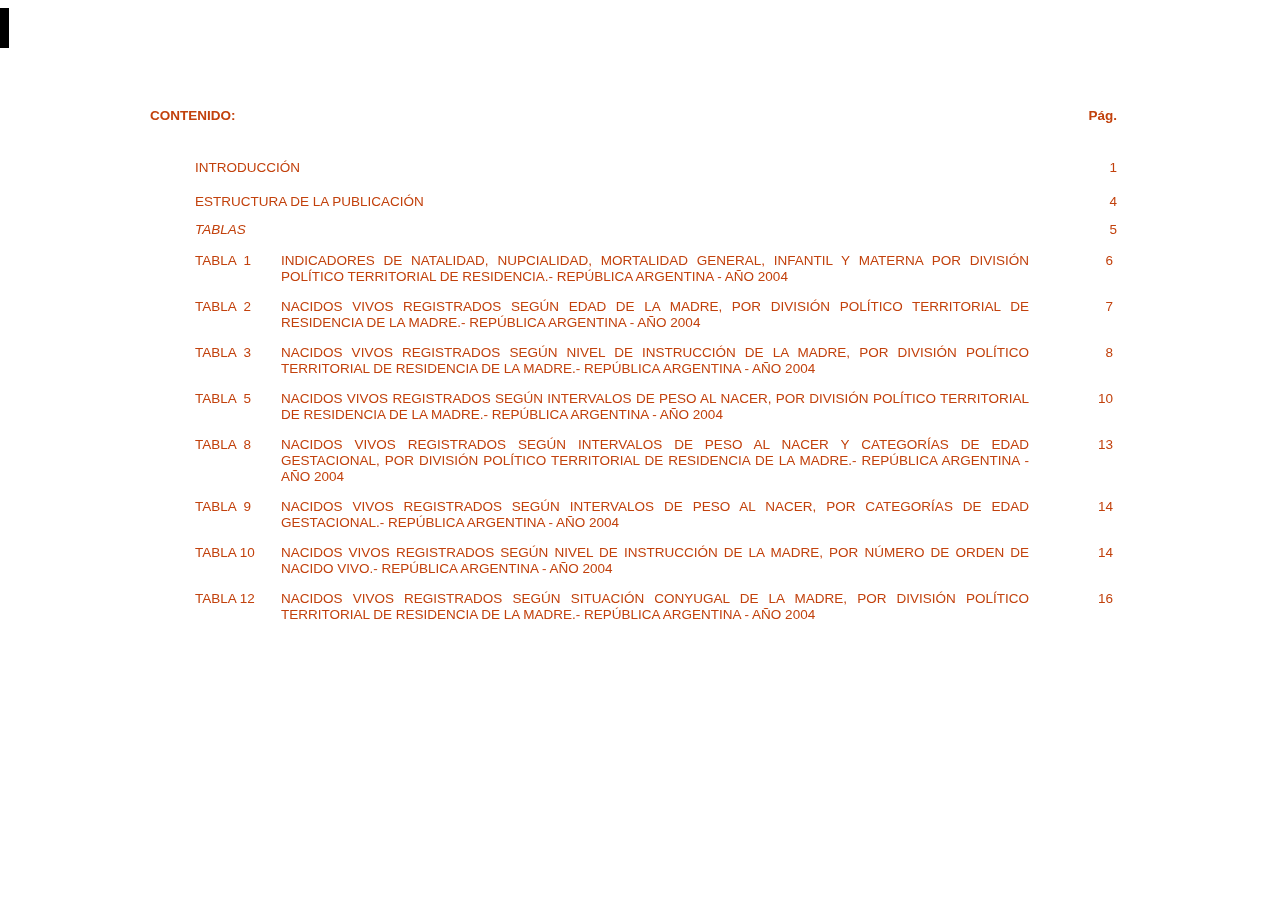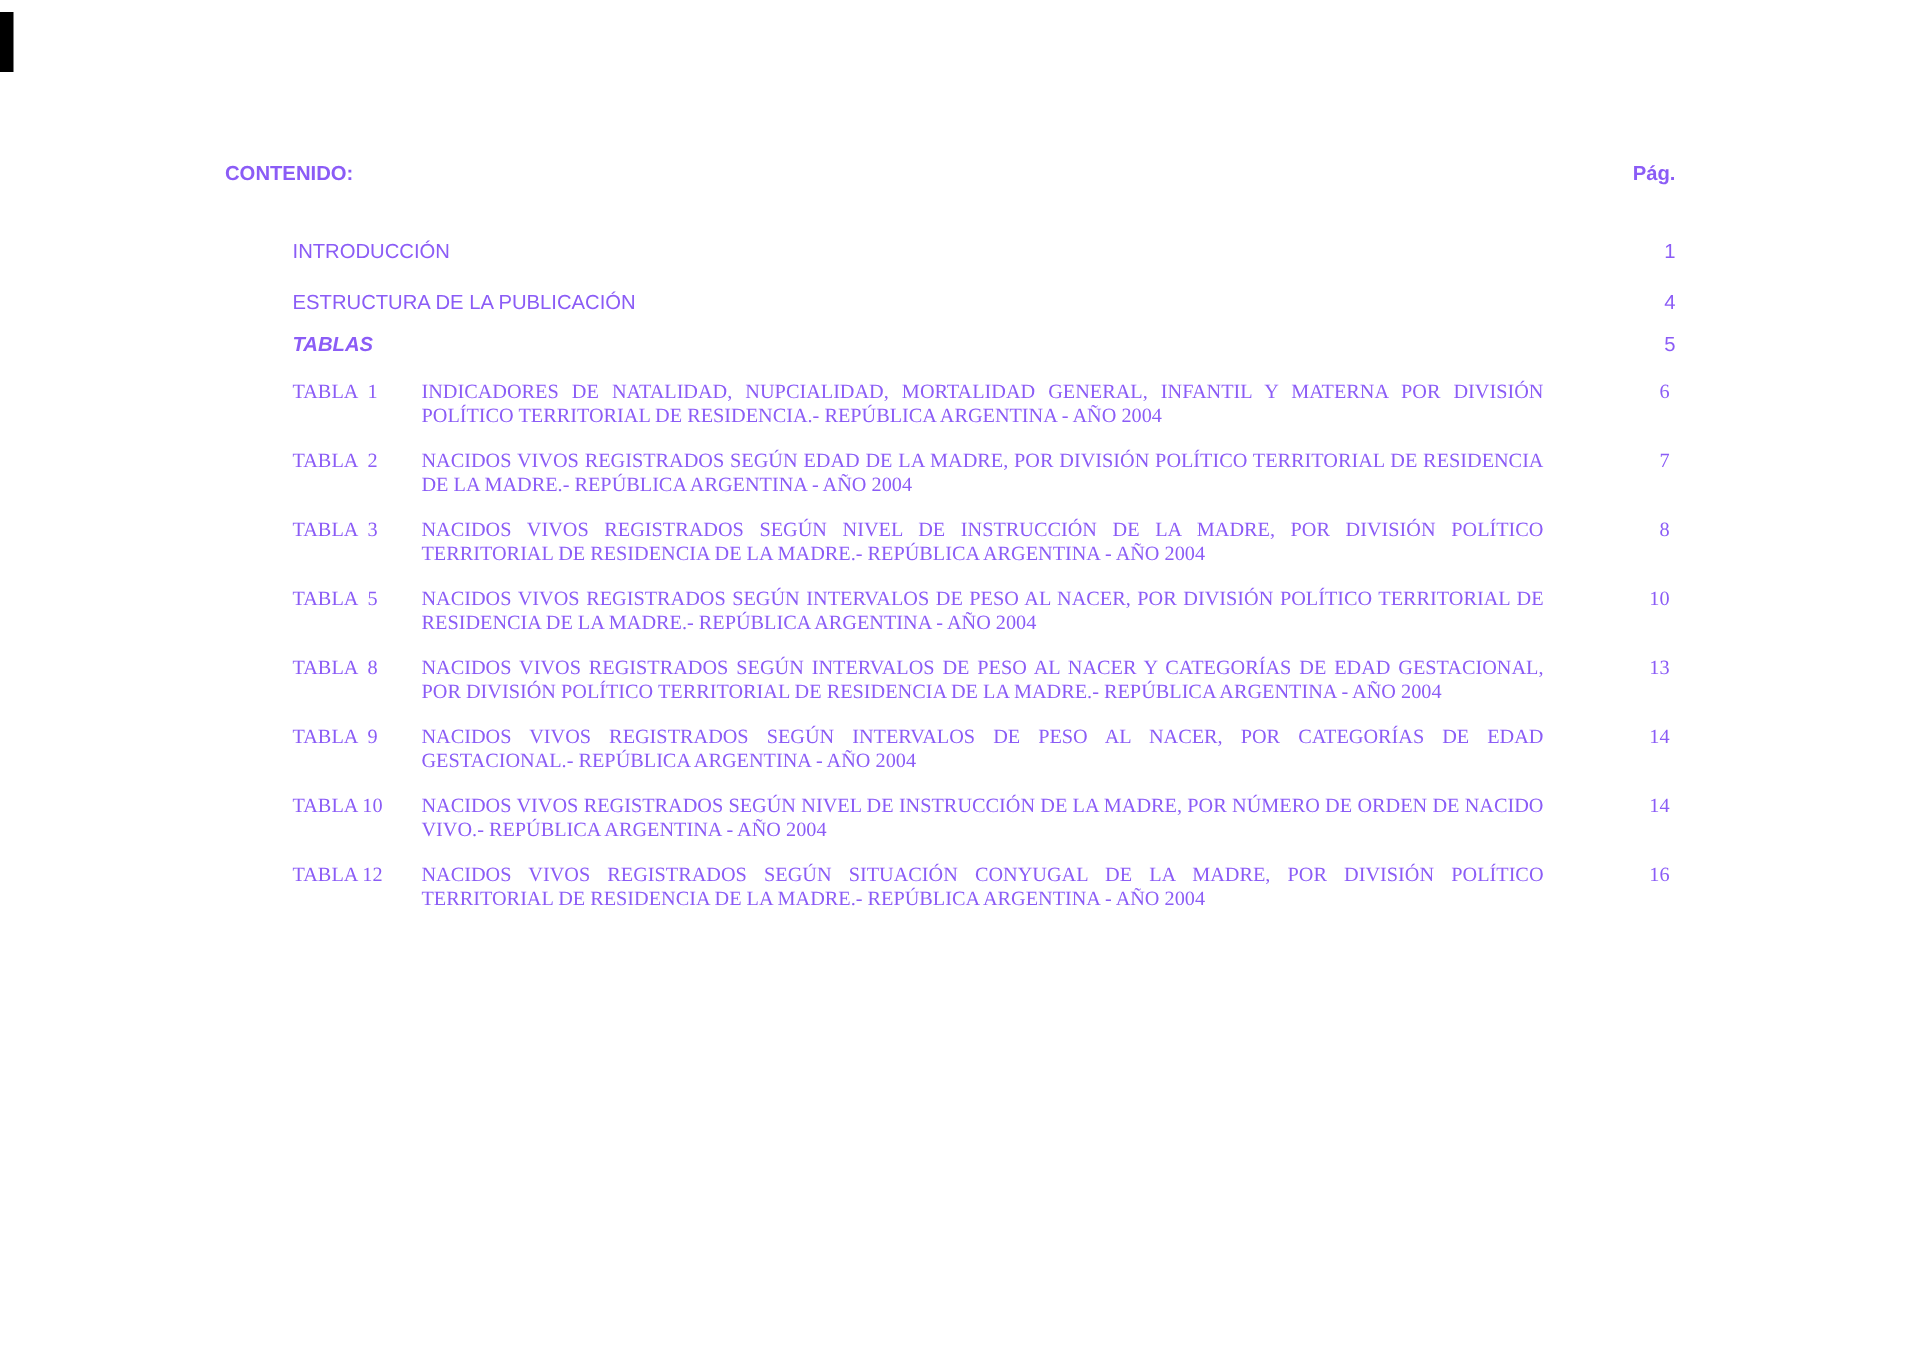--- a/index.html
+++ b/index.html
@@ -3,21 +3,21 @@
 <meta charset="utf-8">
 <style>
   html, body { margin: 0; padding: 0; background: #ffffff; }
   .page-canvas {
     position: relative;
     width: 1280px;
     height: 822px;
     background: #ffffff;
     overflow: hidden;
     font-family: "Liberation Sans", sans-serif;
-    color: #8b5cf6;
+    color: #c2410c;
     font-size: 13.5px;
     line-height: 16px;
   }
   .scan-mark {
     position: absolute;
     left: 0; top: 8px;
     width: 9px; height: 40px;
     background: #000000;
   }
   .content {
@@ -36,22 +36,22 @@
     padding-right: 8px;
     box-sizing: border-box;
     text-align: right;
     flex-shrink: 0;
   }
   .toc-body { margin-left: 45px; margin-top: 36px; }
   .row { display: flex; align-items: flex-start; }
   .intro-row { margin-bottom: 18px; }
   .intro-row .i-label { flex: 1; }
   .intro-row.bold-italic { margin-top: -6px; margin-bottom: 15px; }
-  .intro-row.bold-italic .i-label { font-weight: bold; font-style: italic; }
-  .table-row { margin-bottom: 14px; font-family: Liberation Serif, serif; }
+  .intro-row.bold-italic .i-label { font-weight: normal; font-style: italic; }
+  .table-row { margin-bottom: 14px; }
   .num {
     width: 86px;
     flex-shrink: 0;
     white-space: pre;
   }
   .desc {
     width: 748px;
     flex-shrink: 0;
     text-align: justify;
     text-align-last: left;

